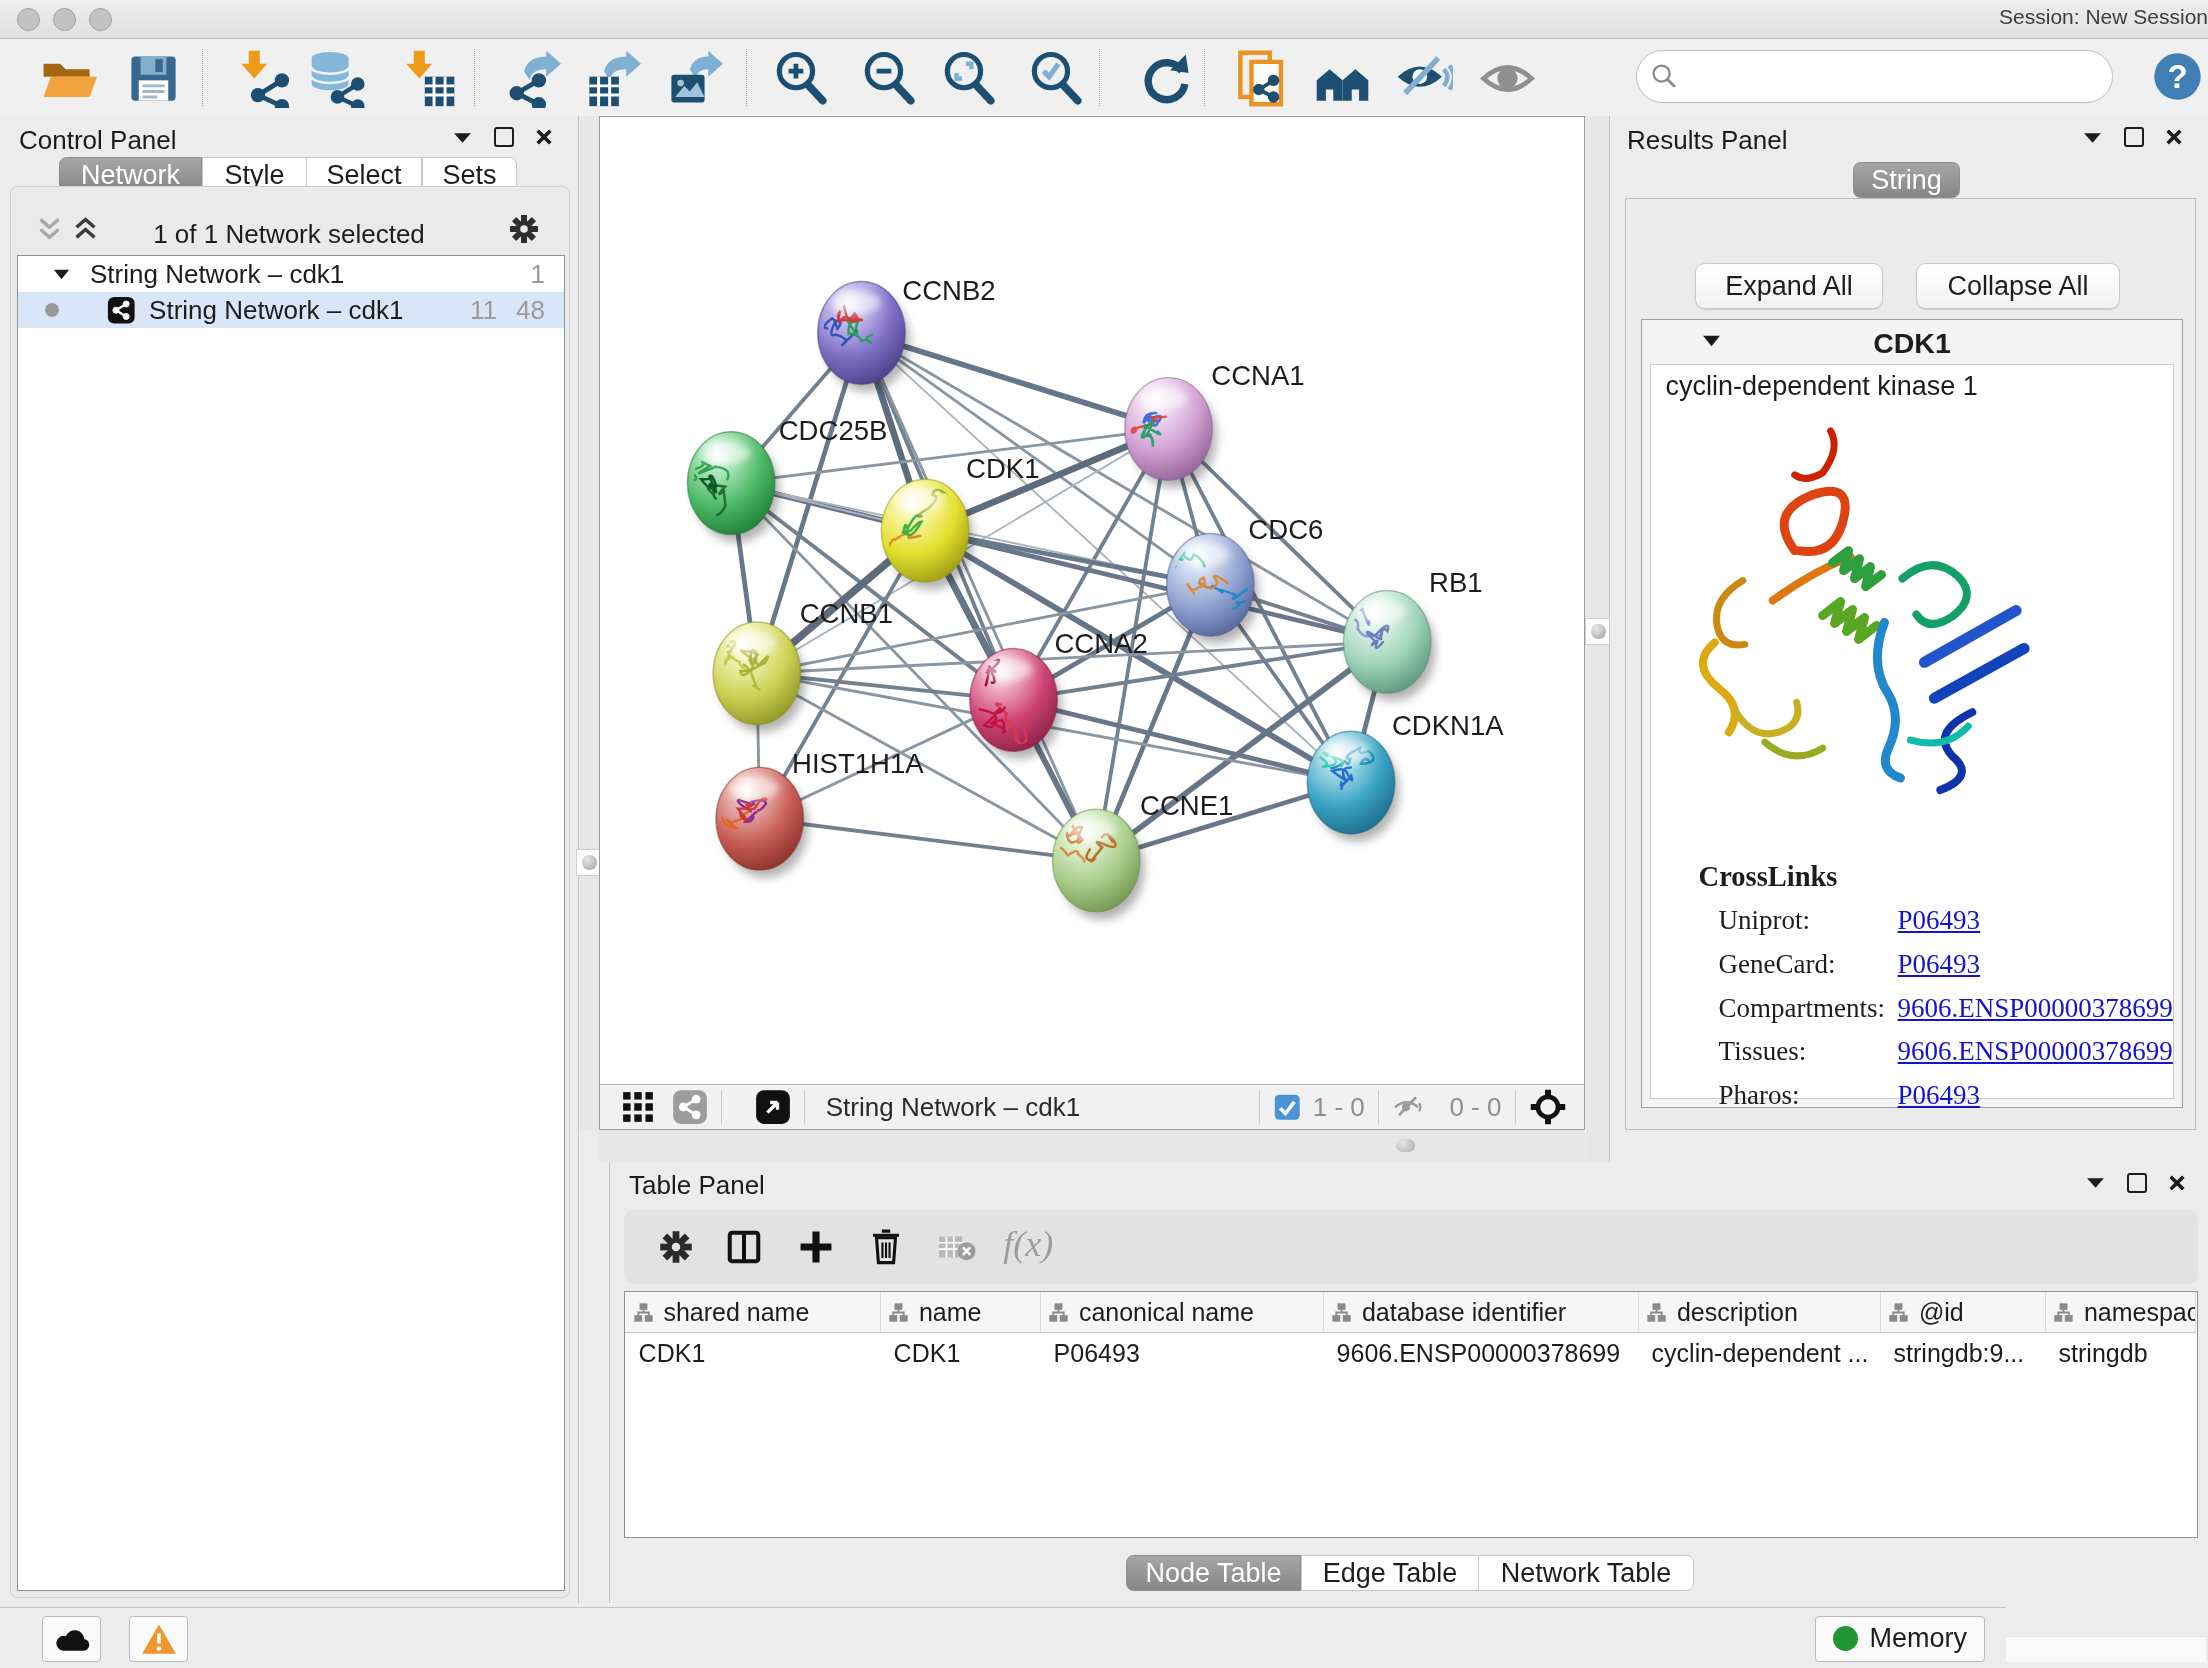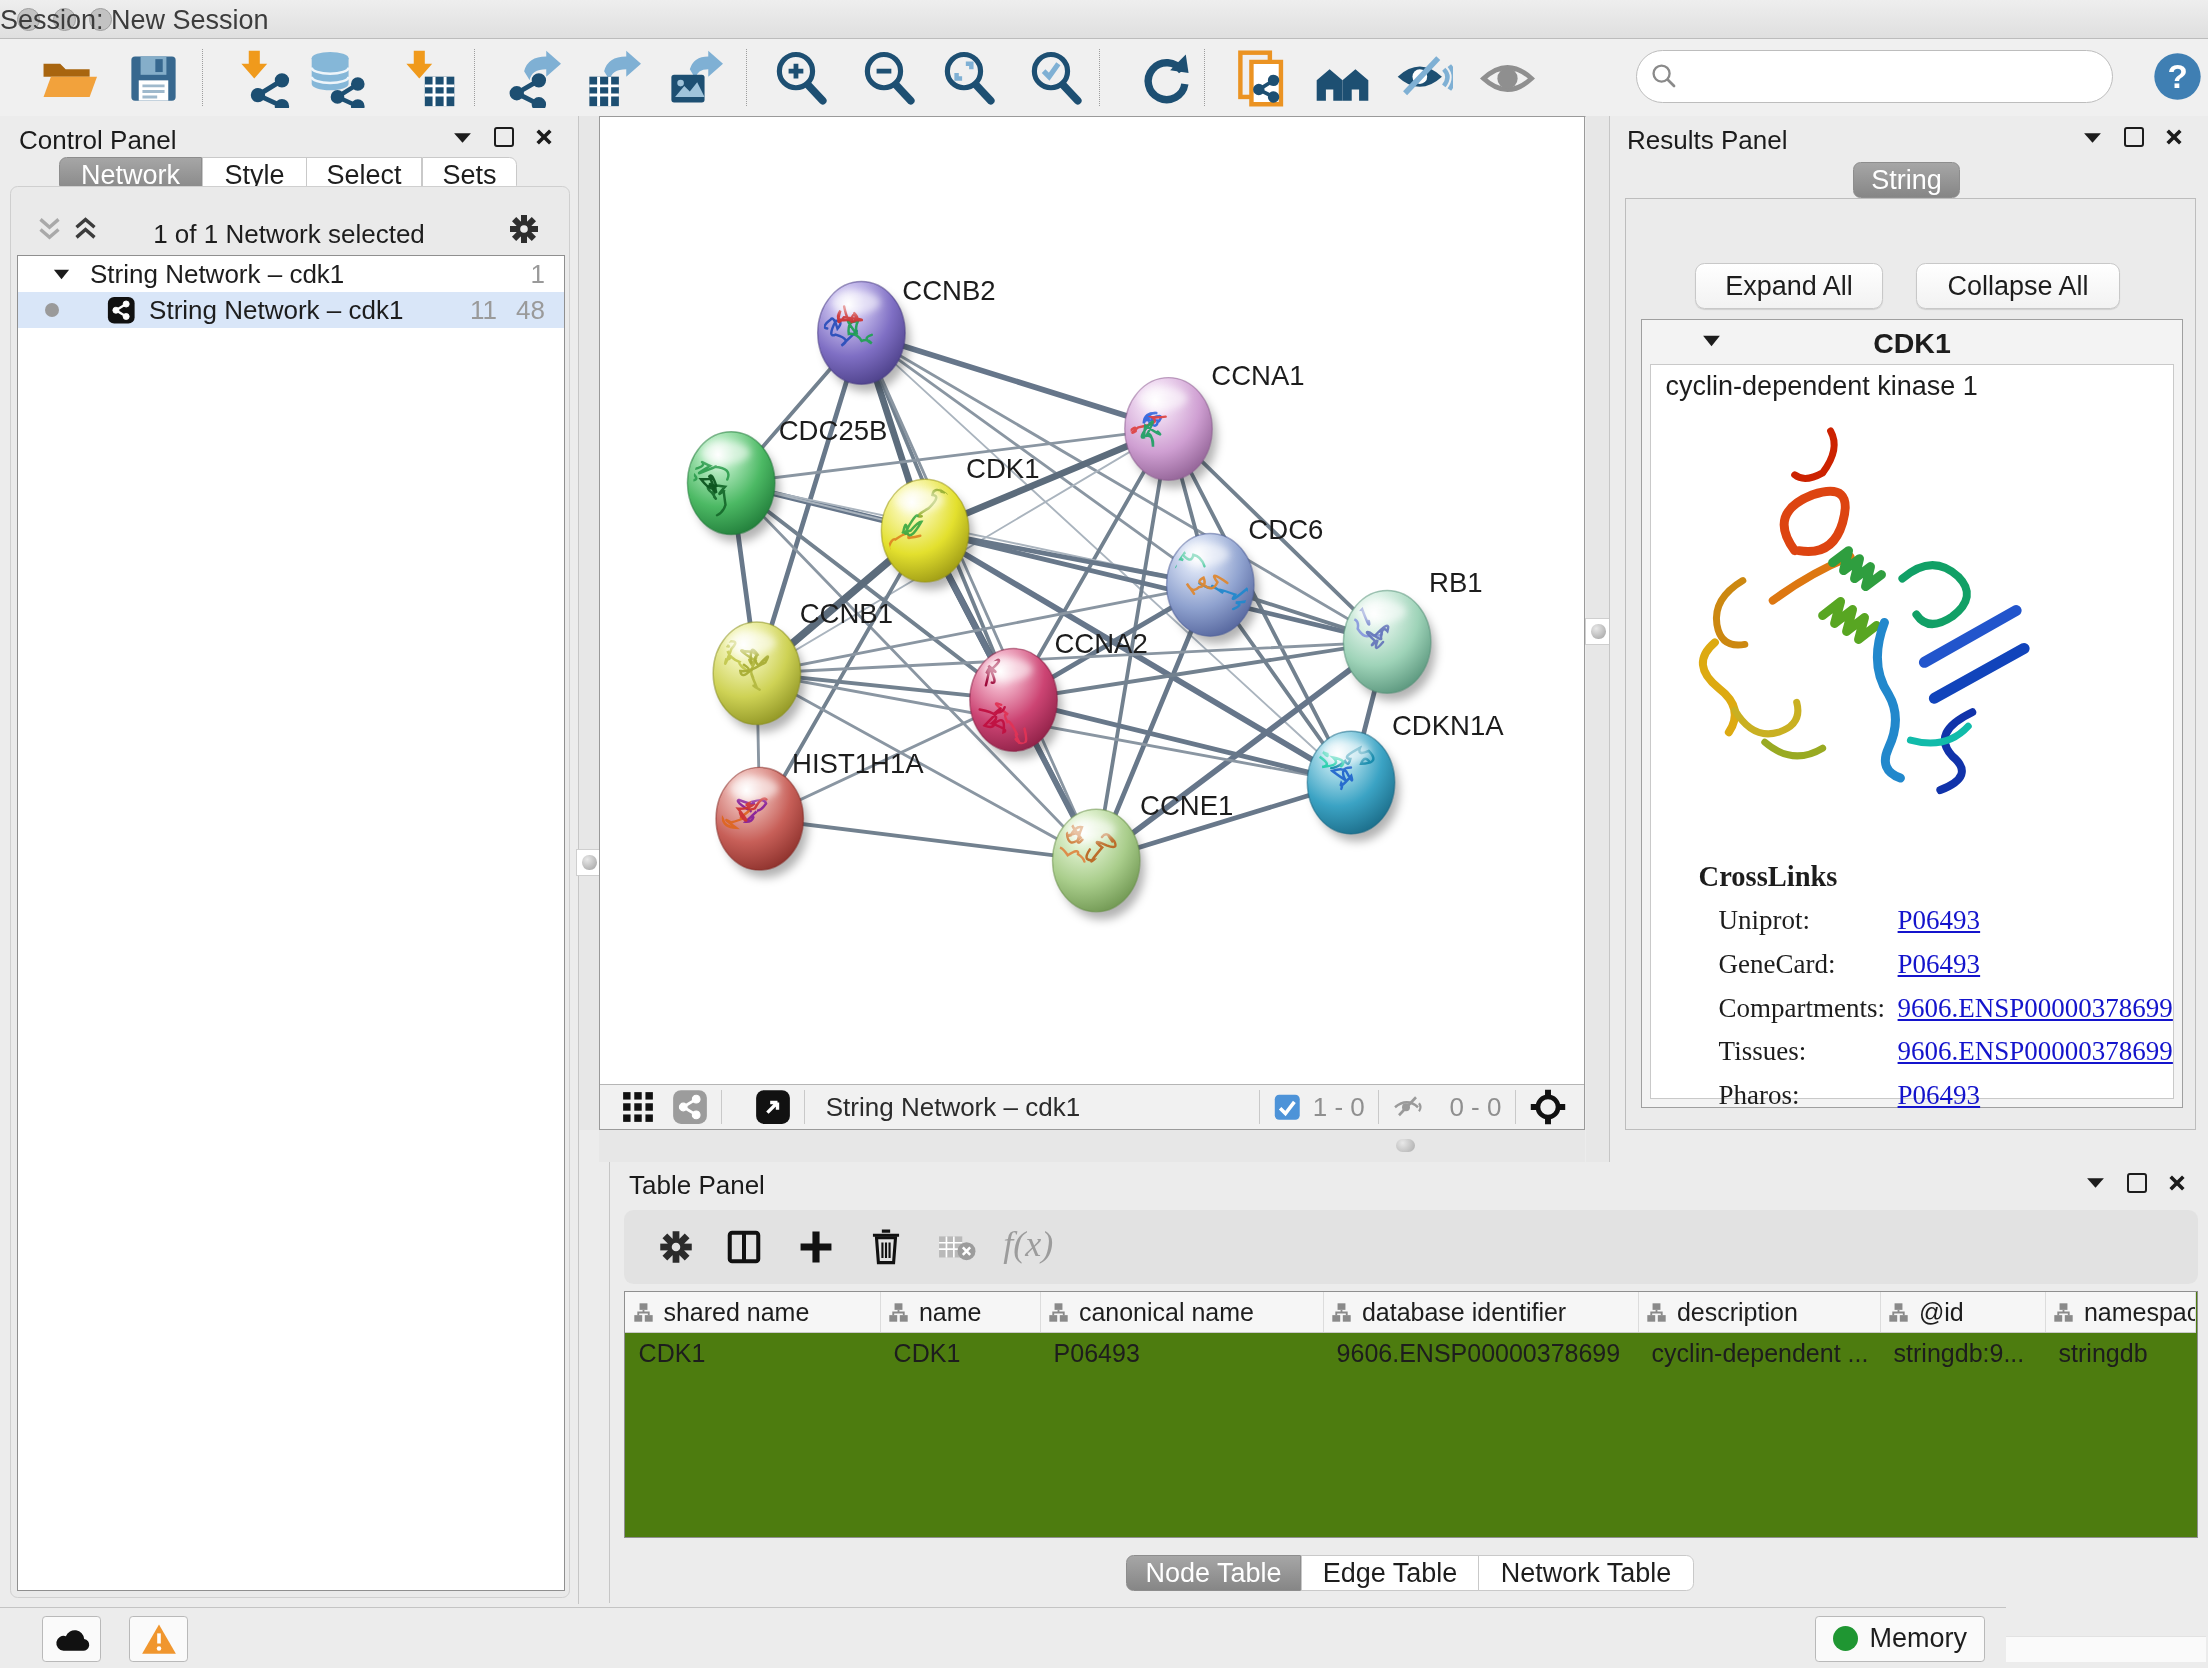--- a/index.html
+++ b/index.html
@@ -3,21 +3,21 @@
 <meta charset="utf-8">
 <style>
   html,body{margin:0;padding:0;background:#d8d8d8;}
   .app{position:relative;width:2208px;height:1668px;background:#ececec;
        font-family:"Liberation Sans",sans-serif;color:#1d1d1d;overflow:hidden;}
   .abs{position:absolute;}
   
   .titlebar{left:0;top:0;width:2208px;height:38px;background:linear-gradient(#eeeeee,#dfdfdf);
             border-bottom:1px solid #bcbcbc;}
   .tl{width:21px;height:21px;border-radius:50%;background:#c2c2c2;border:1px solid #9f9f9f;top:7.6px;}
-  .win-title{left:0;right:0;top:4.8px;text-align:left;font-size:27px;color:#3c3c3c;}
+  .win-title{left:0;right:0;top:4.8px;text-align:right;font-size:21px;color:#3c3c3c;}
   
   .toolbar{left:0;top:39px;width:2208px;height:77px;background:#f0f0f0;border-bottom:1px solid #c6c6c6;}
   .tbtn{top:9.5px;width:59px;height:59px;}
   .tbtn svg{width:59px;height:59px;}
   .tsep{top:9.5px;width:0;height:57px;border-left:1.9px dotted #9d9d9d;}
   .search{left:1636px;top:10.5px;width:477px;height:53px;background:#fff;border:1.9px solid #bdbdbd;
           border-radius:27.6px;display:flex;align-items:center;padding-left:13.3px;box-sizing:border-box;}
   
   .cpanel{left:0;top:116px;width:578px;height:1488px;background:#ececec;border-right:1px solid #c6c6c6;}
   .vstrip-l{left:579px;top:116px;width:20px;height:1014px;background:#e7e7e7;}
@@ -43,21 +43,21 @@
   .trow.sel{background:#d9e6f8;}
   
   .rbox{left:15px;top:82px;width:571px;height:932px;background:#ebebeb;border:1.9px solid #bdbdbd;box-sizing:border-box;}
   .btn{background:linear-gradient(#ffffff,#f2f2f2);border:1px solid #c8c8c8;border-radius:9.5px;
        font-size:27px;display:flex;align-items:center;justify-content:center;box-shadow:0 1px 1px rgba(0,0,0,.12);text-align:center;}
   .ibox{left:31px;top:203px;width:542px;height:789px;background:#f3f3f3;border:1.9px solid #9f9f9f;box-sizing:border-box;}
   .xl-serif{font-family:"Liberation Serif",serif;}
   .xlink{color:#1414cc;text-decoration:underline;font-family:"Liberation Serif",serif;}
   
   .ttool{left:14.3px;top:48px;width:1574px;height:74px;background:#e2e2e2;border-radius:9.5px;}
-  .tblbox{left:14.3px;top:129px;width:1574px;height:247px;background:#4d7c0f;border:1.9px solid #8f8f8f;box-sizing:border-box;}
+  .tblbox{left:14.3px;top:129px;width:1574px;height:247px;background:#ffffff;border:1.9px solid #8f8f8f;box-sizing:border-box;}
   table.dt{border-collapse:collapse;width:1570px;table-layout:fixed;font-size:25px;}
   table.dt th{font-weight:normal;background:#f6f6f6;border-bottom:1.9px solid #c9c9c9;border-right:1px solid #dcdcdc;
               height:40px;text-align:left;padding:0 0 0 7.6px;overflow:hidden;white-space:nowrap;}
   table.dt td{height:40px;padding:0 0 0 13.3px;overflow:hidden;white-space:nowrap;}
   .hic{display:inline-block;vertical-align:-2.9px;margin-right:9.5px;}
   .hscroll{left:20px;top:344px;width:1561px;height:25px;background:#fafafa;border-top:1px solid #e2e2e2;}
   .hthumb{left:5.7px;top:3.8px;width:169px;height:17px;border-radius:8.6px;background:#b5b5b5;}
   
   .netbar{left:0;right:0;bottom:0;height:44px;background:#f1f1f1;border-top:1px solid #b5b5b5;
           display:flex;align-items:center;font-size:26px;color:#2b2b2b;}

